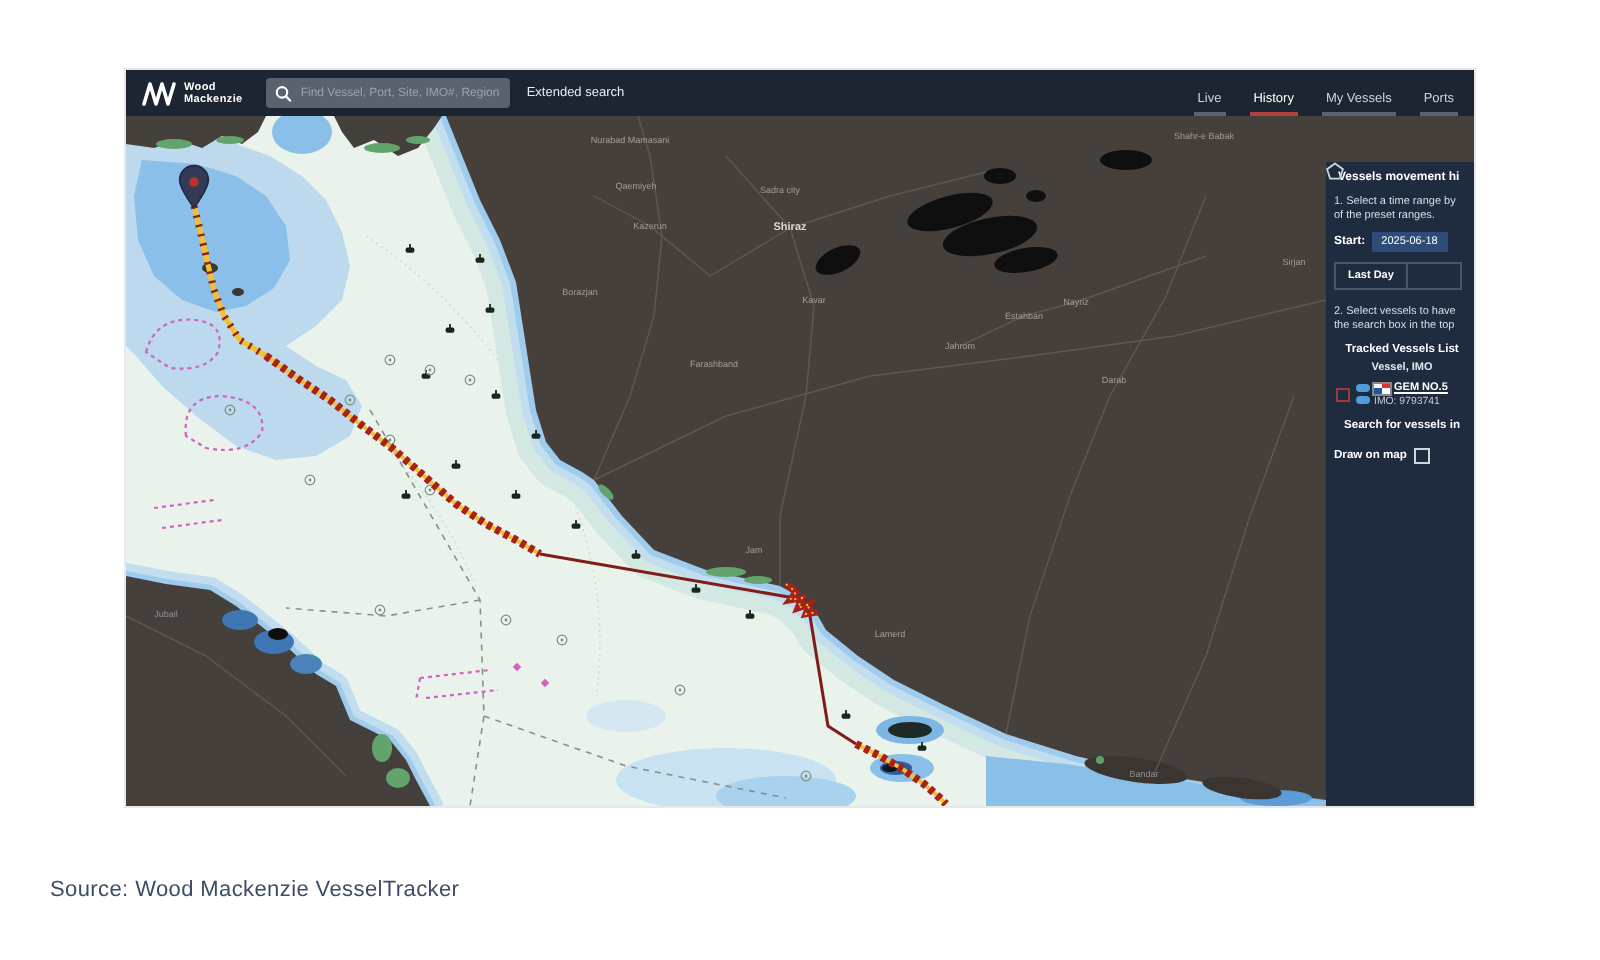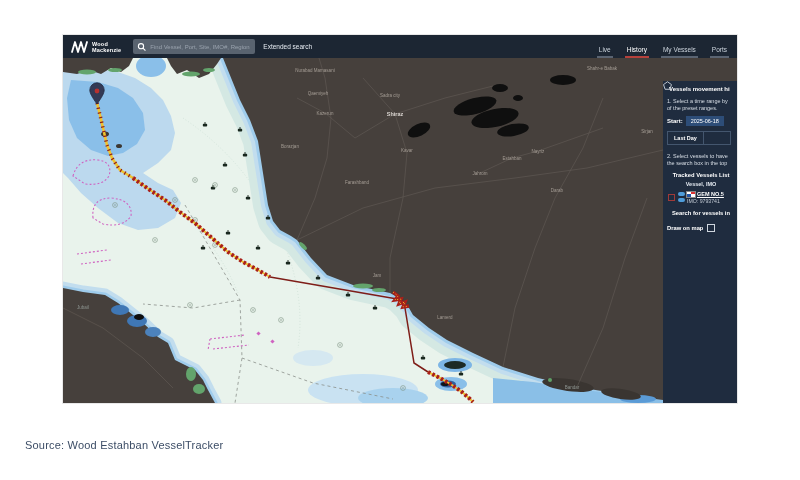--- a/index.html
+++ b/index.html
@@ -357,13 +357,13 @@
         <span class="lab">Draw on map</span>
         <span class="sq-icon"></span>
         <svg width="9" height="9" viewBox="0 0 10 10">
           <polygon points="5,0.8 9.4,4 7.7,9.2 2.3,9.2 0.6,4" fill="none" stroke="#cfd6de" stroke-width="1"></polygon>
         </svg>
       </div>
     </div>
   </div>
 </div>
 
-<div class="source">Source: Wood Estahban VesselTracker</div>
+<div class="source">Source: Wood Mackenzie VesselTracker</div>
 
 </body></html>

